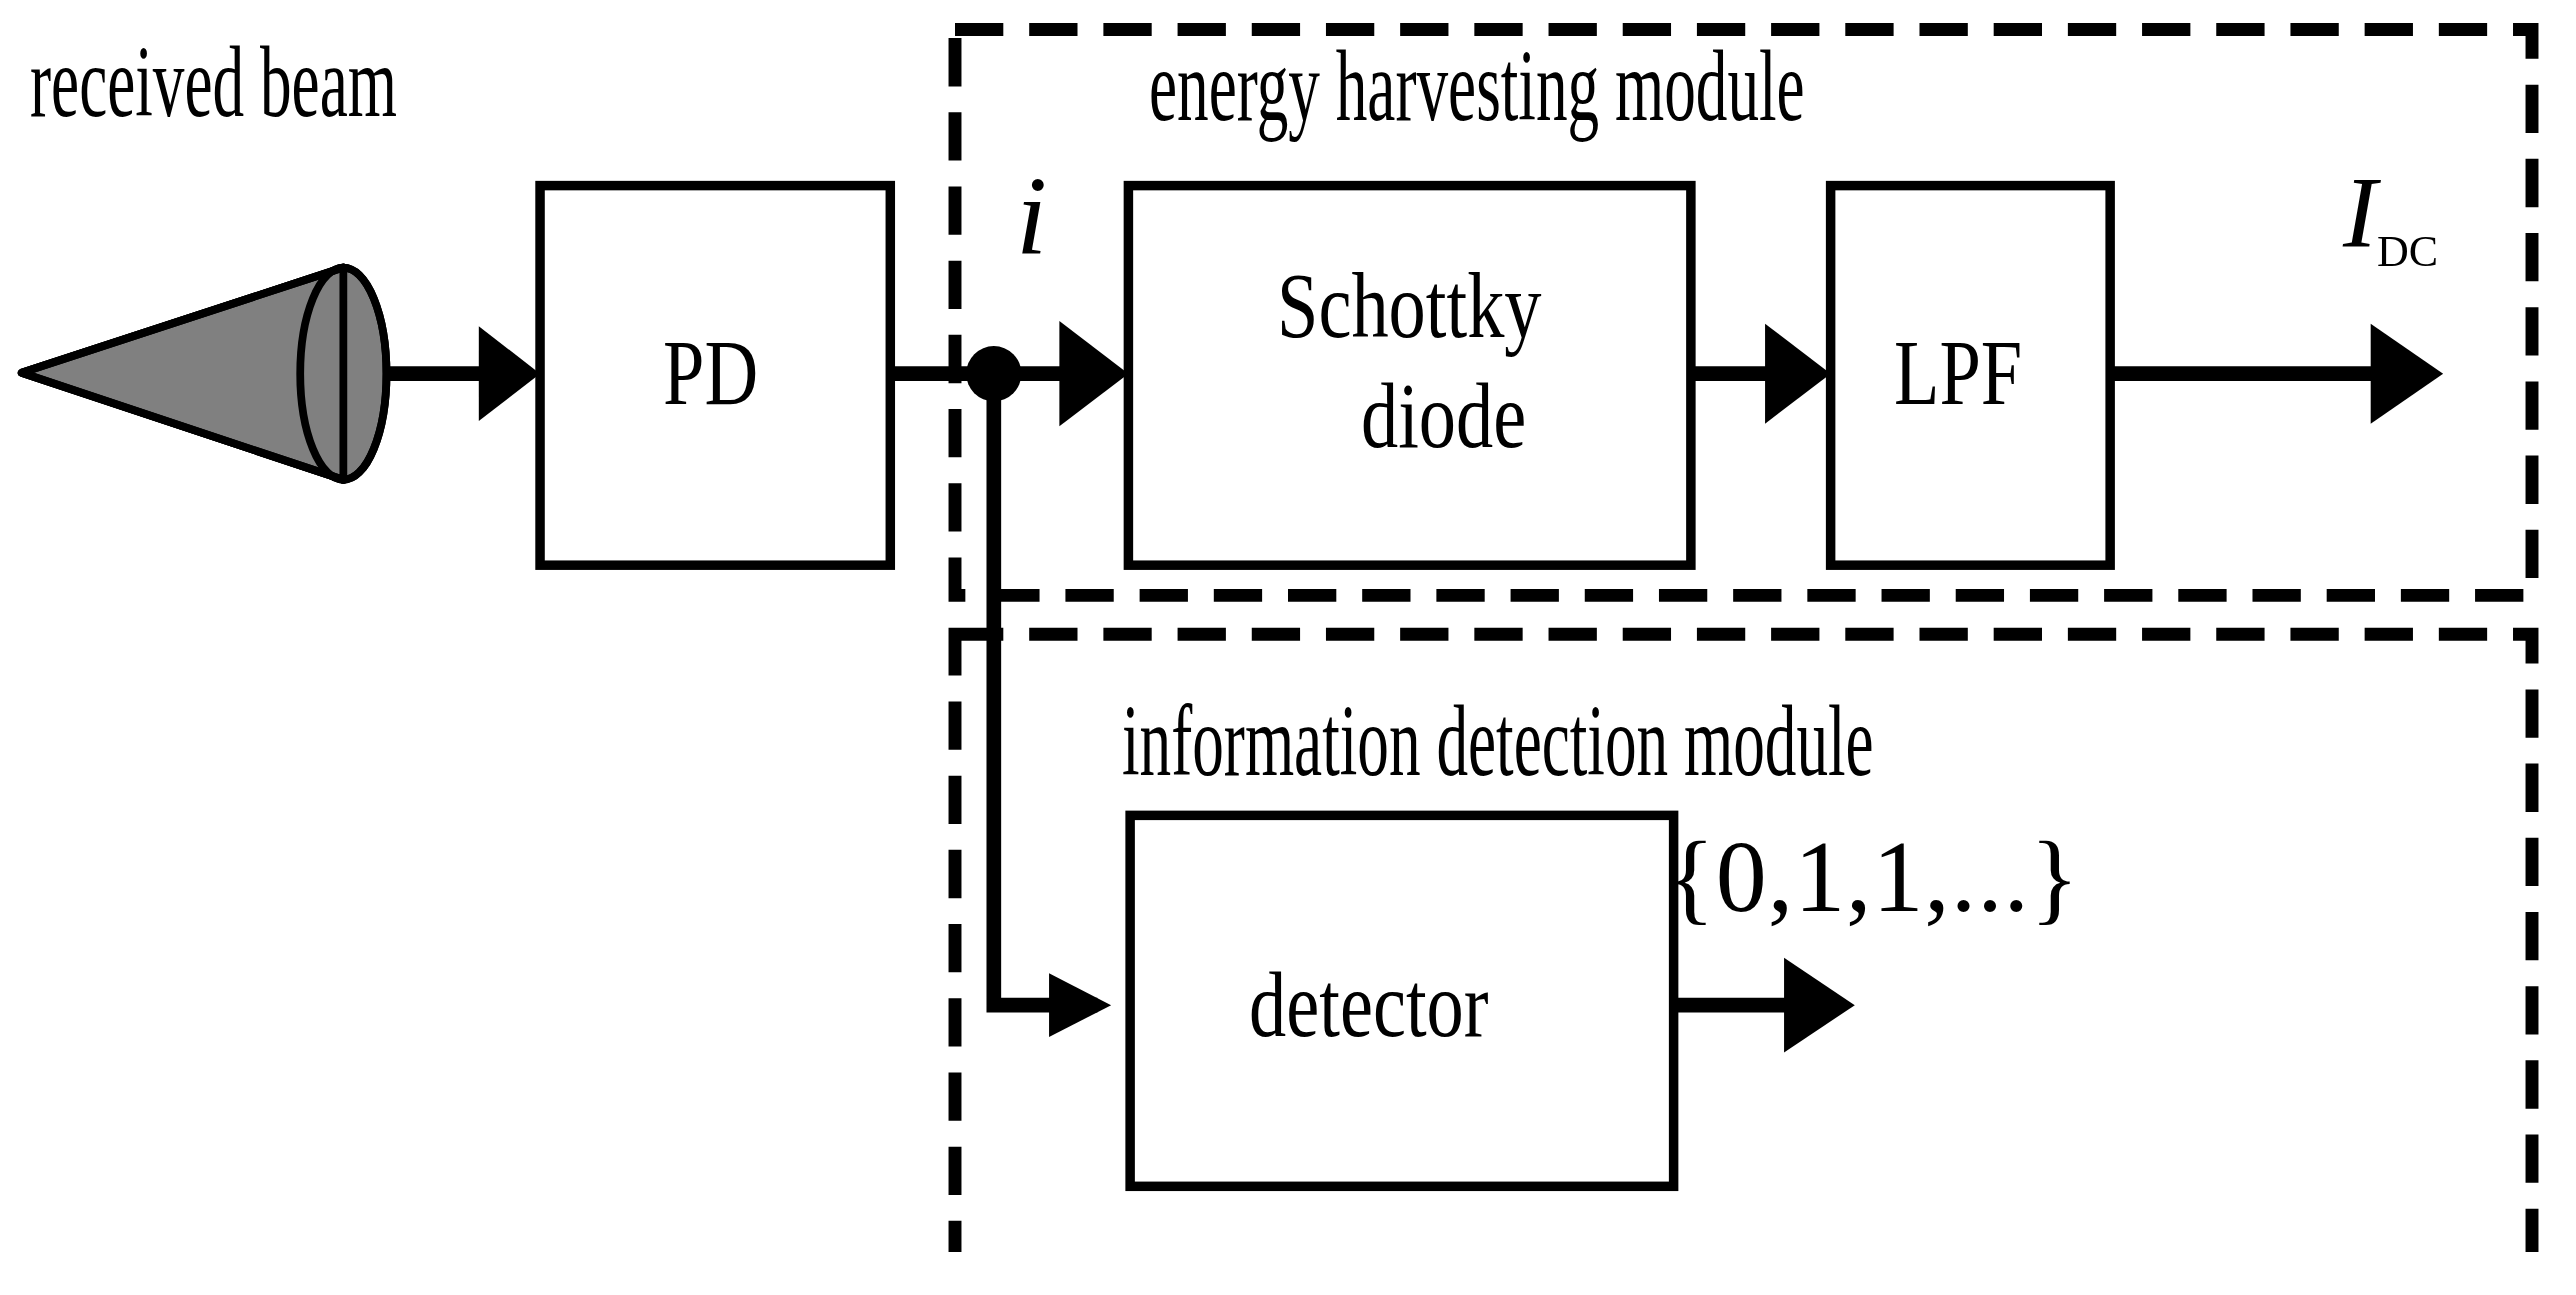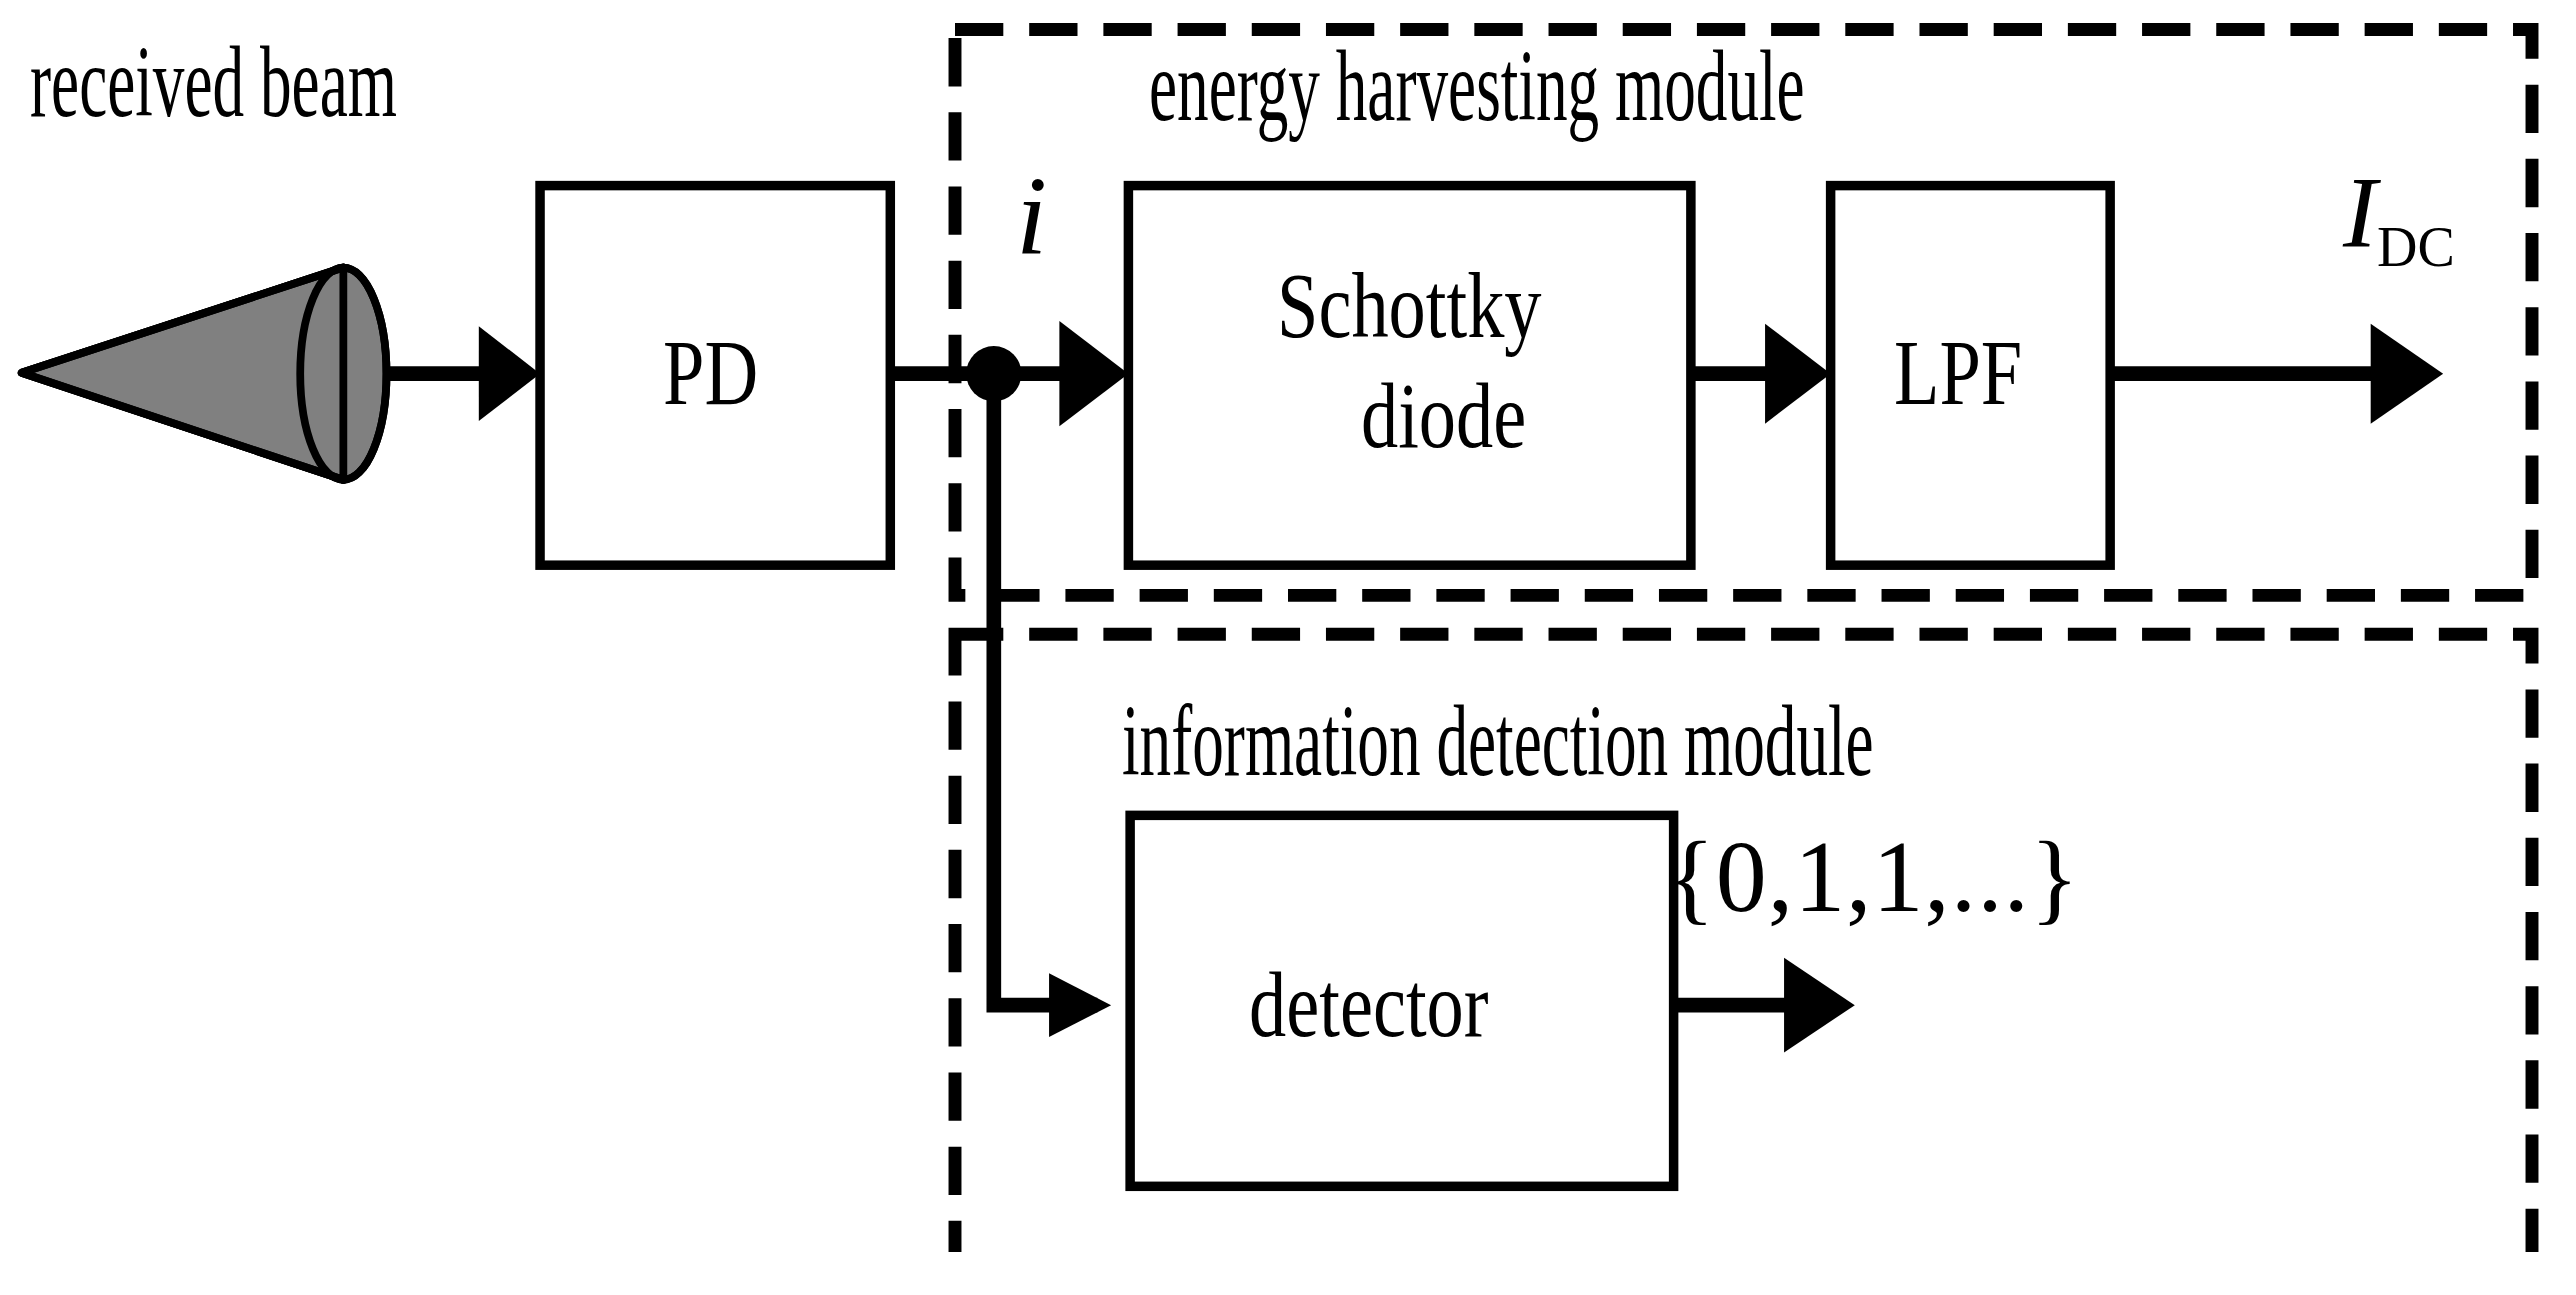--- a/index.html
+++ b/index.html
@@ -76,21 +76,21 @@
   .math-i {
     font-style: italic;
     font-size: 112px;
   }
   .math-I {
     font-style: italic;
     font-size: 102px;
   }
   .math-sub {
     font-style: normal;
-    font-size: 56px;
+    font-size: 44px;
     vertical-align: baseline;
     position: relative;
     top: 19px;
   }
   .math-set {
     font-size: 102px;
     letter-spacing: 0.9px;
   }
 </style>
 </head>

